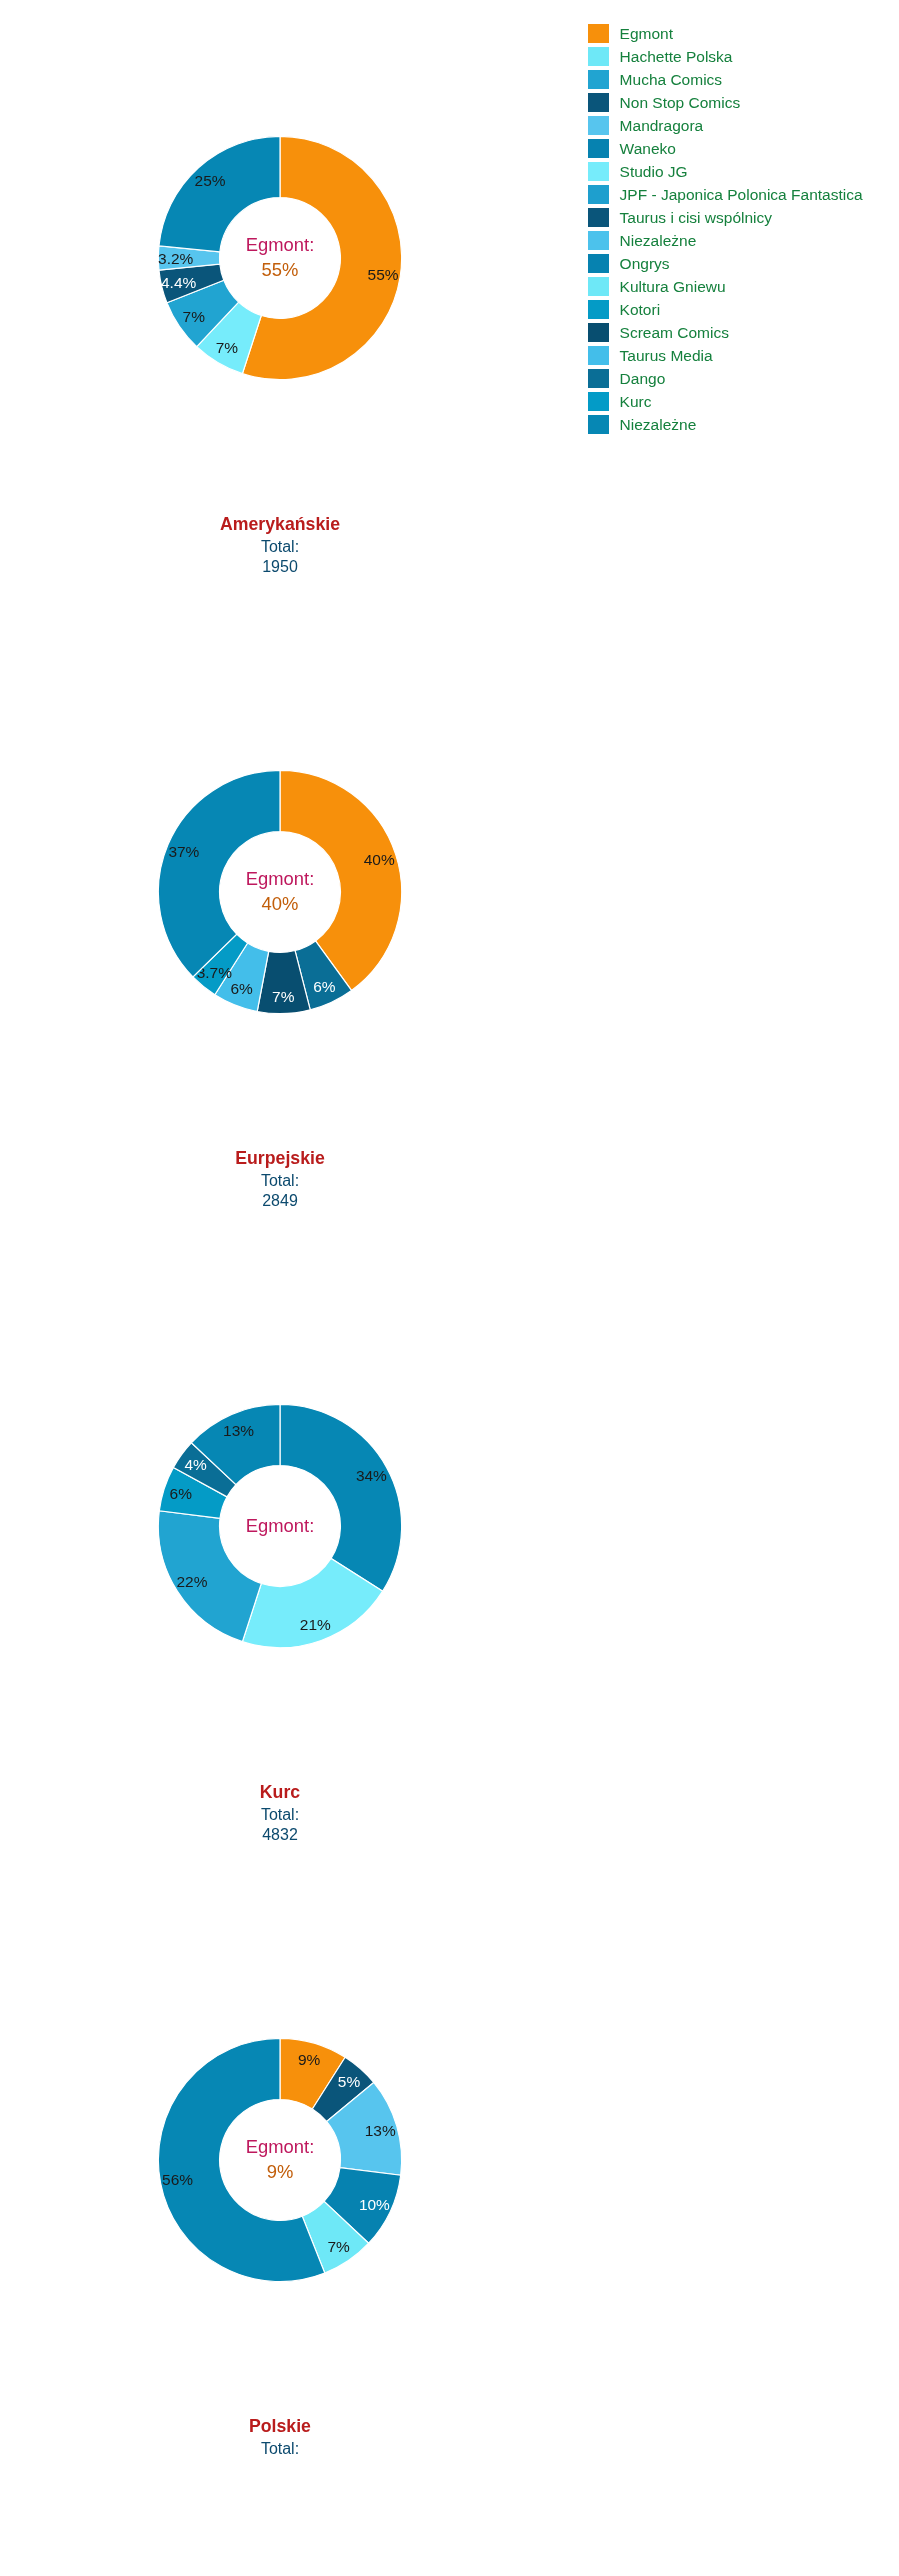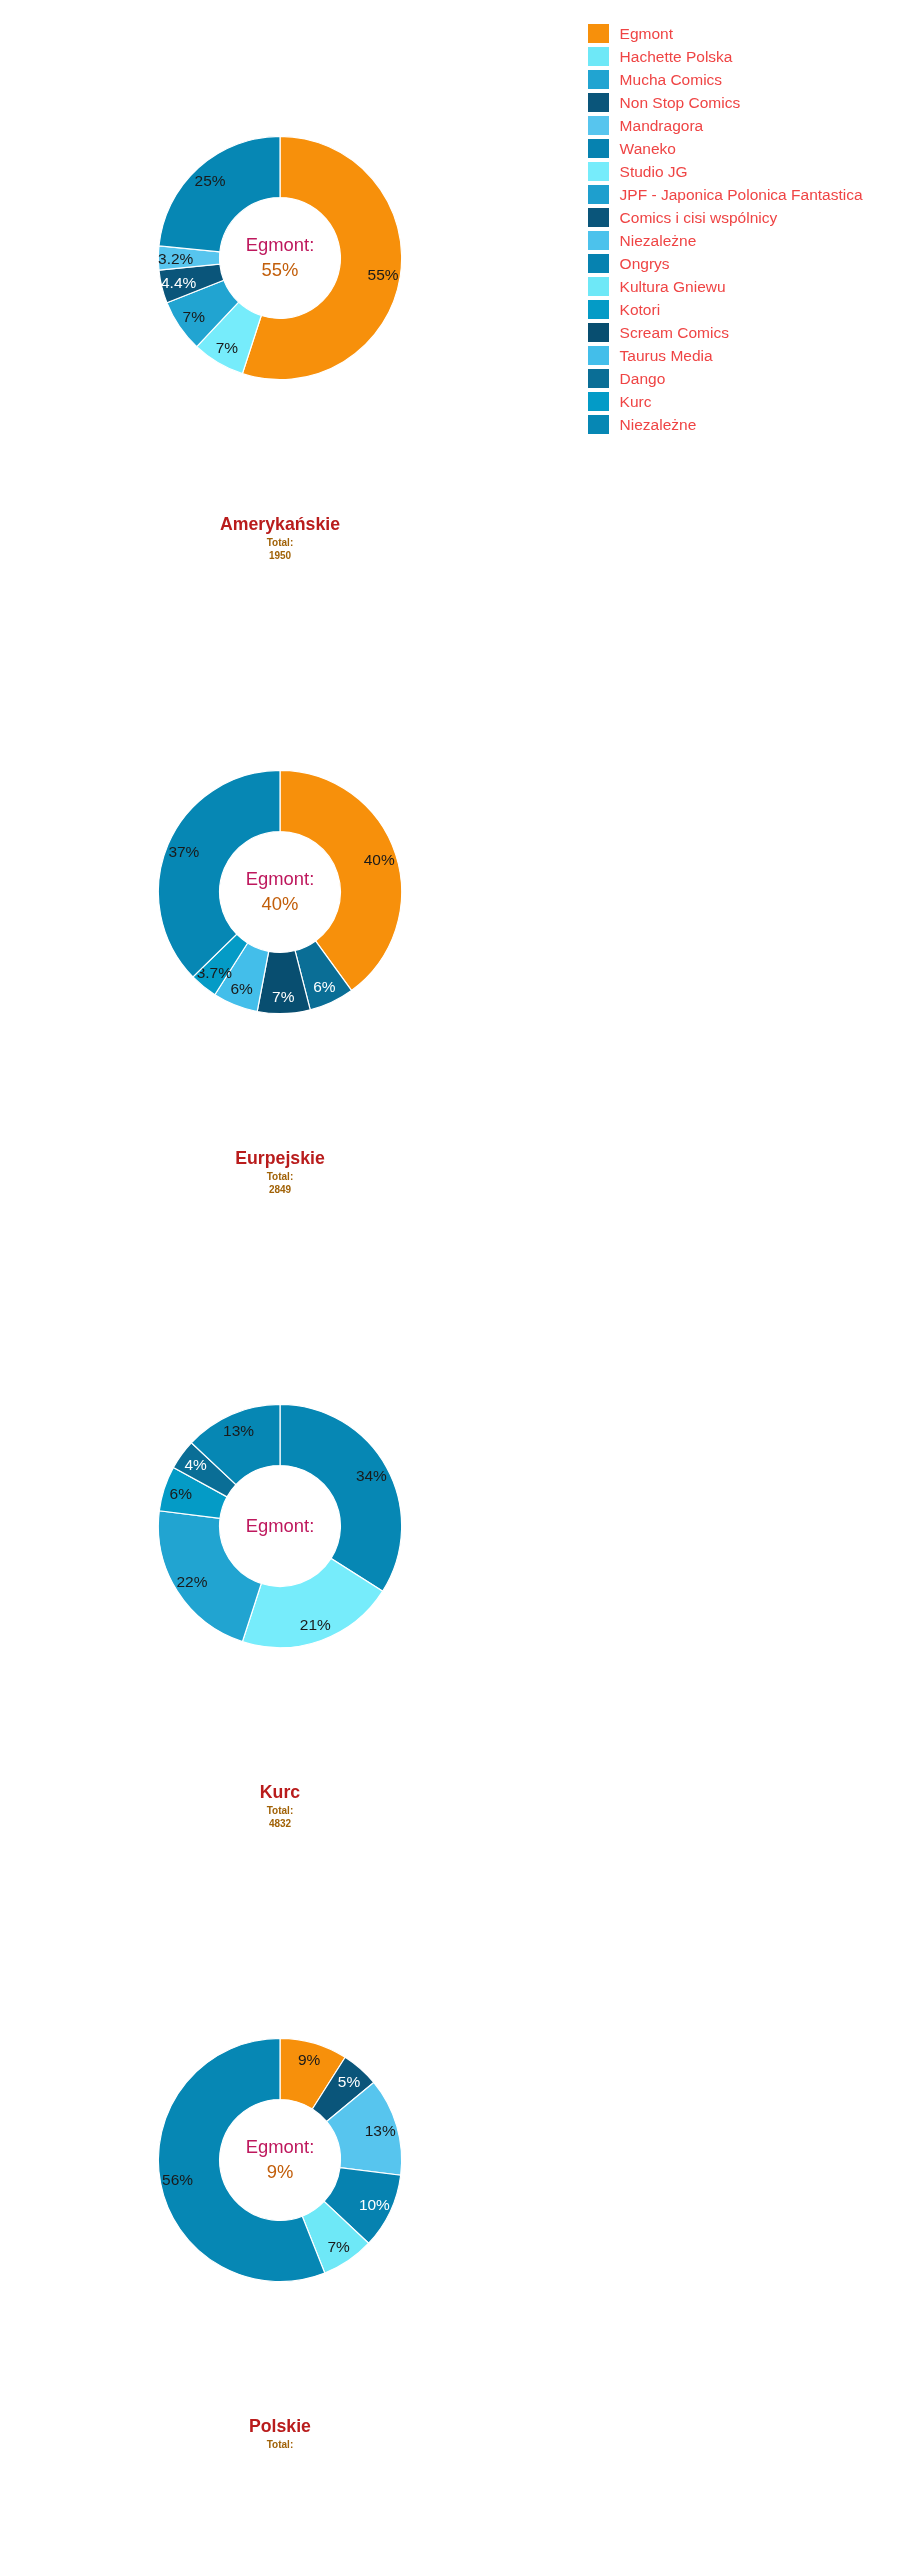--- a/index.html
+++ b/index.html
@@ -30,21 +30,21 @@
     height: 23px;
   }
   .legend-swatch {
     width: 20.6px;
     height: 19px;
     margin-right: 11px;
     flex: 0 0 auto;
   }
   .legend-label {
     font-size: 15.5px;
-    color: #ef4444;
+    color: #15803d;
     white-space: nowrap;
     line-height: 1;
   }
 
   
   .donut-block {
     position: absolute;
     left: 0;
     width: 560px;
   }
@@ -83,24 +83,23 @@
     margin-top: -2.9px;
   }
   .chart-title {
     font-size: 17.7px;
     font-weight: bold;
     color: #b91c1c;
     line-height: 1.35;
   }
   .chart-total-label,
   .chart-total-value {
-    font-size: 10px;
-    color: #a16207;
+    font-size: 16px;
+    color: #0c4a6e;
     line-height: 1.25;
-    font-weight: bold;
   }
   .slice-label {
     font-size: 21px;
     font-family: "Liberation Sans", sans-serif;
   }
 </style>
 </head>
 <body>
 
 <div id="page">
@@ -133,21 +132,21 @@
       <div class="legend-item">
         <span class="legend-swatch" style="background: rgb(118, 236, 251);"></span>
         <span class="legend-label">Studio JG</span>
       </div>
       <div class="legend-item">
         <span class="legend-swatch" style="background: rgb(30, 159, 206);"></span>
         <span class="legend-label">JPF - Japonica Polonica Fantastica</span>
       </div>
       <div class="legend-item">
         <span class="legend-swatch" style="background: rgb(10, 85, 122);"></span>
-        <span class="legend-label">Comics i cisi wspólnicy</span>
+        <span class="legend-label">Taurus i cisi wspólnicy</span>
       </div>
       <div class="legend-item">
         <span class="legend-swatch" style="background: rgb(76, 194, 236);"></span>
         <span class="legend-label">Niezależne</span>
       </div>
       <div class="legend-item">
         <span class="legend-swatch" style="background: rgb(6, 130, 176);"></span>
         <span class="legend-label">Ongrys</span>
       </div>
       <div class="legend-item">

